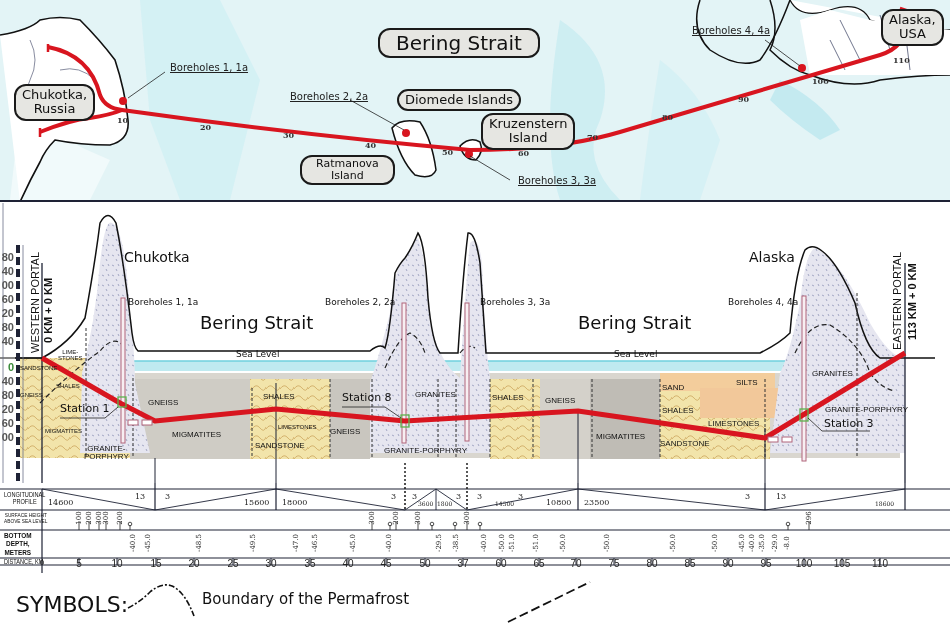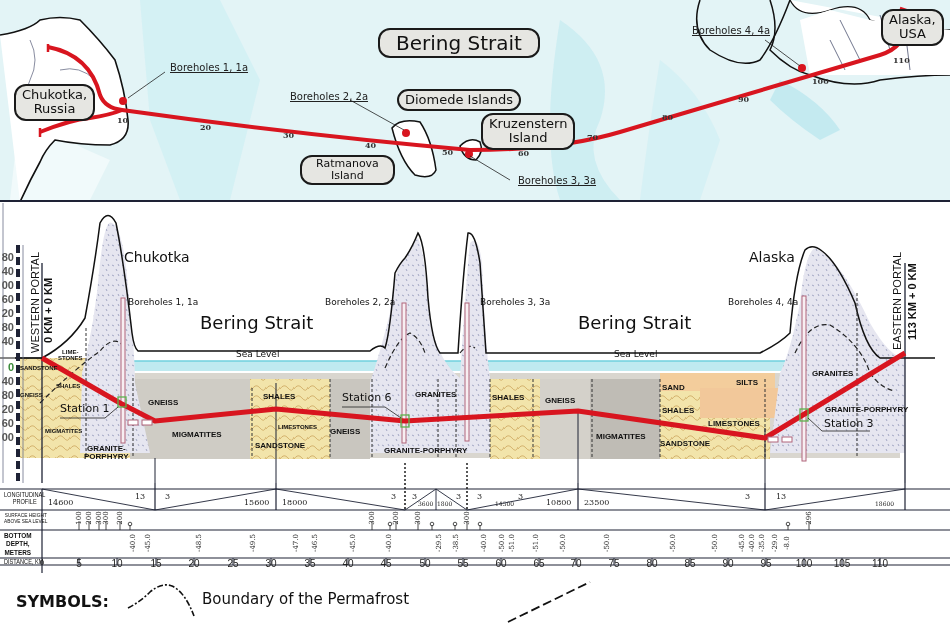--- a/index.html
+++ b/index.html
@@ -2,31 +2,31 @@
 <html><head>
 <meta charset="utf-8">
 <style>
   * { box-sizing: border-box; margin: 0; padding: 0; }
   body { width: 950px; height: 632px; background: #ffffff; font-family: "DejaVu Sans", sans-serif; overflow: hidden; position: relative; }
   .map-panel { position: absolute; left: 0; top: 0; width: 950px; height: 202px; background: #e3f4f6; border-bottom: 2px solid #1e2235; overflow: hidden; }
   .map-label { position: absolute; background: #e6e6e2; border: 2px solid #1a1a1a; border-radius: 12px; text-align: center; color: #111; line-height: 1.1; padding: 2px 6px; }
   .bore-label { position: absolute; font-size: 10px; color: #222; text-decoration: underline; white-space: nowrap; }
   .km-label { position: absolute; font-family: "DejaVu Serif", serif; font-size: 8px; font-weight: bold; color: #333; }
   .profile-panel { position: absolute; left: 0; top: 203px; width: 950px; height: 280px; background: #fff; }
-  .geo-text { position: absolute; font-family: "Liberation Sans", sans-serif; font-weight: bold; font-size: 8px; color: #111; white-space: nowrap; text-align: center; line-height: 1.05; }
+  .geo-text { position: absolute; font-family: "Liberation Sans", sans-serif; font-weight: normal; font-size: 8px; color: #111; white-space: nowrap; text-align: center; line-height: 1.05; }
   .big-text { position: absolute; font-family: "DejaVu Sans", sans-serif; color: #111; white-space: nowrap; line-height: 1.15; }
   .portal-label { position: absolute; transform: rotate(-90deg); transform-origin: left top; font-family: "Liberation Sans", sans-serif; font-size: 11px; color: #111; white-space: nowrap; }
   .scale-num { position: absolute; left: 0; font-family: "Liberation Sans", sans-serif; font-size: 11px; font-weight: bold; color: #555; width: 14px; text-align: right; }
   .table-panel { position: absolute; left: 0; top: 483px; width: 950px; height: 90px; }
   .row-label { position: absolute; left: 4px; font-family: "Liberation Sans", sans-serif; font-size: 7px; color: #111; text-align: center; line-height: 1.05; transform: scaleX(0.8); transform-origin: left center; }
   .tval { position: absolute; font-family: "DejaVu Serif", serif; font-size: 8px; color: #222; white-space: nowrap; }
   .vval { position: absolute; font-family: "DejaVu Serif", serif; font-size: 7px; color: #222; transform: rotate(-90deg); white-space: nowrap; }
   .dist-num { position: absolute; font-family: "Liberation Sans", sans-serif; font-size: 10px; color: #222; transform: translateX(-50%); }
   .legend { position: absolute; left: 0; top: 580px; width: 950px; height: 52px; }
-  .legend-title { position: absolute; left: 16px; top: 12px; font-family: "DejaVu Sans", sans-serif; font-weight: bold; font-size: 16px; color: #111; }
+  .legend-title { position: absolute; left: 16px; top: 12px; font-family: "DejaVu Sans", sans-serif; font-weight: normal; font-size: 22px; color: #111; }
   .legend-text { position: absolute; font-family: "DejaVu Sans", sans-serif; font-size: 15px; color: #111; line-height: 1.15; }
 </style>
 </head>
 <body>
 
 <div class="map-panel">
   <svg width="950" height="202" style="position:absolute;left:0;top:0">
 
     <path d="M140 0 L220 0 L260 80 L230 200 L180 200 L150 120 Z" fill="#c9eef3" opacity="0.6"></path>
     <path d="M560 20 Q620 60 600 120 Q580 160 620 200 L560 200 Q540 140 560 20 Z" fill="#bfeaf0" opacity="0.6"></path>
@@ -222,21 +222,21 @@
   <div class="big-text" style="left:578px;top:110px;font-size:18px;">Bering Strait</div>
   <div class="big-text" style="left:236px;top:146px;font-size:9px;">Sea Level</div>
   <div class="big-text" style="left:614px;top:146px;font-size:9px;">Sea Level</div>
 
   <div class="big-text" style="left:128px;top:94px;font-size:9px;">Boreholes 1, 1a</div>
   <div class="big-text" style="left:325px;top:94px;font-size:9px;">Boreholes 2, 2a</div>
   <div class="big-text" style="left:480px;top:94px;font-size:9px;">Boreholes 3, 3a</div>
   <div class="big-text" style="left:728px;top:94px;font-size:9px;">Boreholes 4, 4a</div>
 
   <div class="big-text" style="left:60px;top:200px;font-size:11px;">Station 1</div>
-  <div class="big-text" style="left:342px;top:189px;font-size:11px;">Station 6</div>
+  <div class="big-text" style="left:342px;top:189px;font-size:11px;">Station 8</div>
   <div class="big-text" style="left:824px;top:215px;font-size:11px;">Station 3</div>
 
   <div class="geo-text" style="left:58px;top:146px;font-size:6px;">
       <div>LIME-</div>
       <div>STONES</div>
     </div>
   <div class="geo-text" style="left:20px;top:162px;font-size:6px;">SANDSTONE</div>
   <div class="geo-text" style="left:56px;top:180px;font-size:6px;">SHALES</div>
   <div class="geo-text" style="left:20px;top:189px;font-size:6px;">GNEISS</div>
   <div class="geo-text" style="left:45px;top:225px;font-size:6px;">MIGMATITES</div>
@@ -416,21 +416,21 @@
   <div class="dist-num" style="left:79px;top:75px;">5</div>
   <div class="dist-num" style="left:117px;top:75px;">10</div>
   <div class="dist-num" style="left:156px;top:75px;">15</div>
   <div class="dist-num" style="left:194px;top:75px;">20</div>
   <div class="dist-num" style="left:233px;top:75px;">25</div>
   <div class="dist-num" style="left:271px;top:75px;">30</div>
   <div class="dist-num" style="left:310px;top:75px;">35</div>
   <div class="dist-num" style="left:348px;top:75px;">40</div>
   <div class="dist-num" style="left:386px;top:75px;">45</div>
   <div class="dist-num" style="left:425px;top:75px;">50</div>
-  <div class="dist-num" style="left:463px;top:75px;">55</div>
+  <div class="dist-num" style="left:463px;top:75px;">37</div>
   <div class="dist-num" style="left:501px;top:75px;">60</div>
   <div class="dist-num" style="left:539px;top:75px;">65</div>
   <div class="dist-num" style="left:576px;top:75px;">70</div>
   <div class="dist-num" style="left:614px;top:75px;">75</div>
   <div class="dist-num" style="left:652px;top:75px;">80</div>
   <div class="dist-num" style="left:690px;top:75px;">85</div>
   <div class="dist-num" style="left:728px;top:75px;">90</div>
   <div class="dist-num" style="left:766px;top:75px;">95</div>
   <div class="dist-num" style="left:804px;top:75px;">100</div>
   <div class="dist-num" style="left:842px;top:75px;">105</div>

